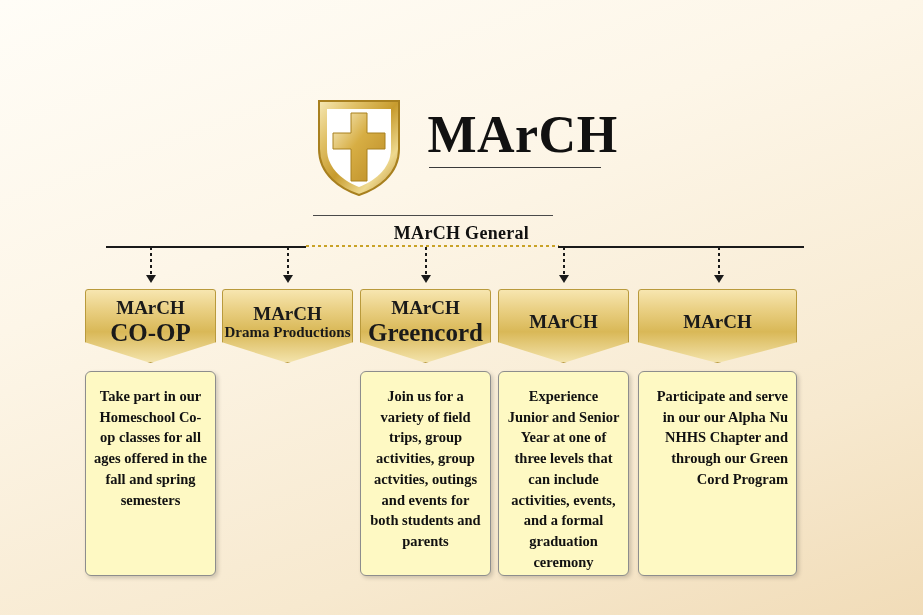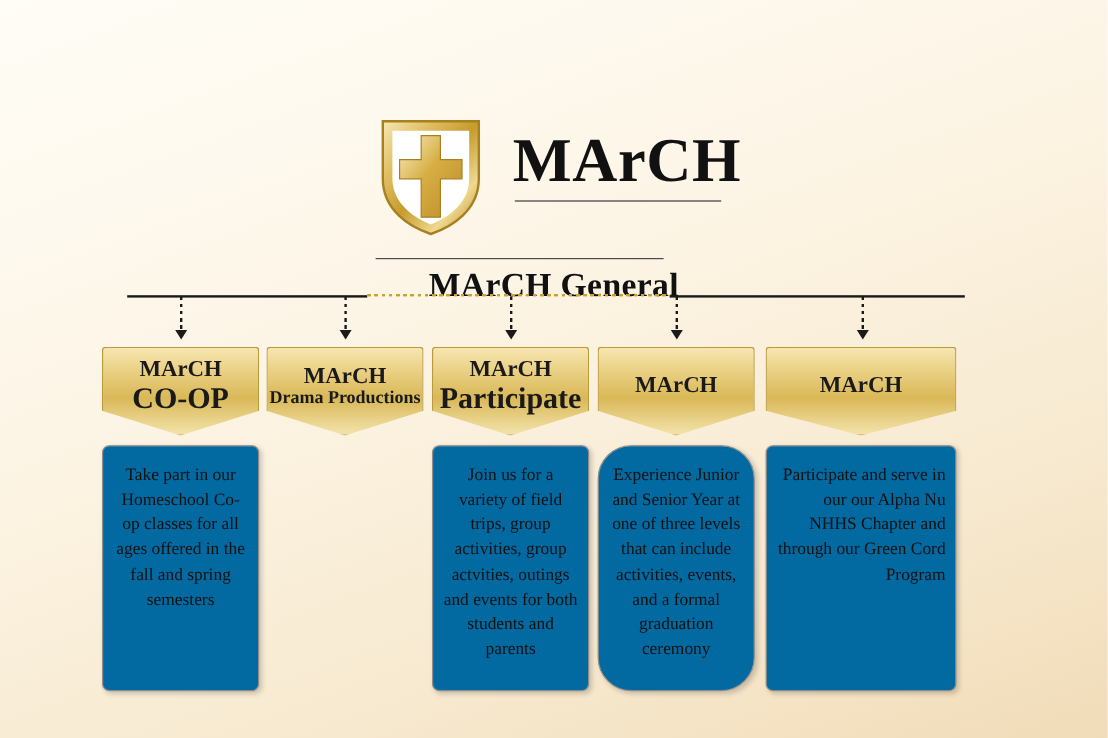--- a/index.html
+++ b/index.html
@@ -77,21 +77,21 @@
     width: 240px;
     height: 1px;
     background: #4a4a4a;
   }
   .general-title {
     position: absolute;
     left: 0;
     top: 192px;
     width: 923px;
     text-align: center;
-    font-size: 28px;
+    font-size: 18px;
     font-weight: bold;
     color: #111;
     letter-spacing: 0.3px;
   }
 
   
   .h-line {
     position: absolute;
     top: 215px;
     height: 2px;
@@ -158,30 +158,31 @@
     line-height: 1.12;
     text-align: center;
   }
   .banner.small .l2 {
     font-size: 15px;
     font-weight: bold;
     line-height: 1.18;
   }
   .card {
     margin-top: 8px;
-    background: #0369a1;
+    background: #fef9c3;
     border: 1px solid #8d8d8d;
     border-radius: 6px;
     box-shadow: 2px 2px 4px rgba(0,0,0,0.18);
     padding: 14px 8px 12px 8px;
     box-sizing: border-box;
     font-size: 14.5px;
     line-height: 1.43;
     color: #111;
     text-align: center;
+    font-weight: bold;
   }
 </style>
 </head>
 <body>
 
 <div class="canvas">
 
   <div class="logo-block">
     <div class="shield-wrap">
       <svg class="shield" viewBox="0 0 108 108" xmlns="http://www.w3.org/2000/svg">
@@ -239,30 +240,30 @@
   <div class="col" style="left:222px; width:131px;">
     <div class="banner small">
       <div class="l1">MArCH</div>
       <div class="l2">Drama Productions</div>
     </div>
   </div>
 
   <div class="col" style="left:360px; width:131px;">
     <div class="banner">
       <div class="l1">MArCH</div>
-      <div class="l2">Participate</div>
+      <div class="l2">Greencord</div>
     </div>
     <div class="card" style="height:205px;">Join us for a variety of field trips, group activities, group actvities, outings and events for both students and parents</div>
   </div>
 
   <div class="col" style="left:498px; width:131px;">
     <div class="banner small">
       <div class="l1">MArCH</div>
     </div>
-    <div class="card" style="height:205px;border-radius:28px;">Experience Junior and Senior Year at one of three levels that can include activities, events, and a formal graduation ceremony</div>
+    <div class="card" style="height:205px;">Experience Junior and Senior Year at one of three levels that can include activities, events, and a formal graduation ceremony</div>
   </div>
 
   <div class="col" style="left:638px; width:159px;">
     <div class="banner small">
       <div class="l1">MArCH</div>
     </div>
     <div class="card" style="height:205px;text-align:right;">Participate and serve in our our Alpha Nu NHHS Chapter and through our Green Cord Program</div>
   </div>
 
 </div>

